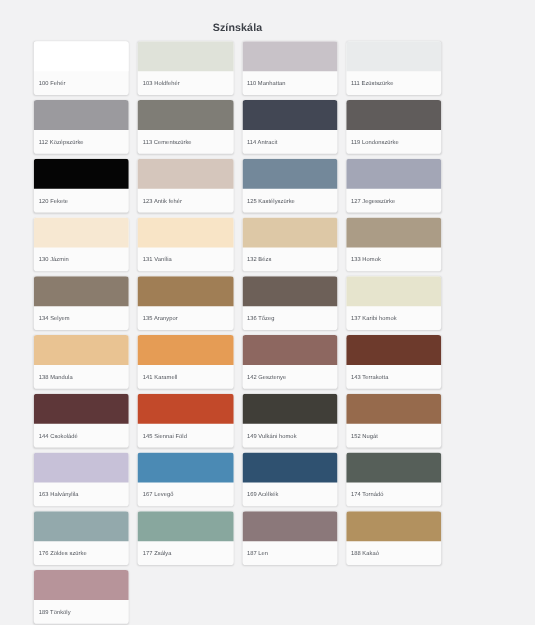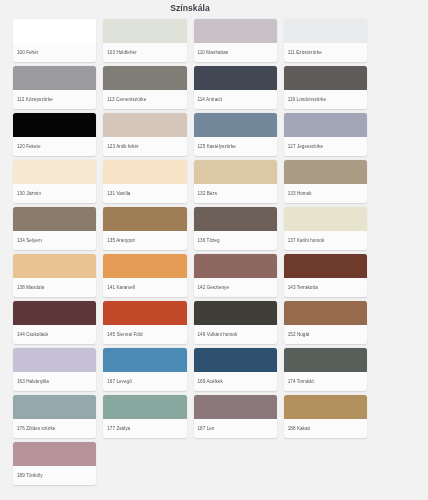--- a/index.html
+++ b/index.html
@@ -9,21 +9,21 @@
     height: 500px;
     background: #f2f2f3;
     font-family: "Liberation Sans", sans-serif;
     overflow: hidden;
   }
 
   .page {
     width: 380px;
     height: 500px;
     background: #f2f2f3;
-    padding: 0;
+    padding: 14px;
     position: relative;
   }
 
   .page-title {
     text-align: center;
     font-size: 8.5px;
     font-weight: bold;
     color: #3d4148;
     letter-spacing: 0.1px;
     padding-top: 3px;

